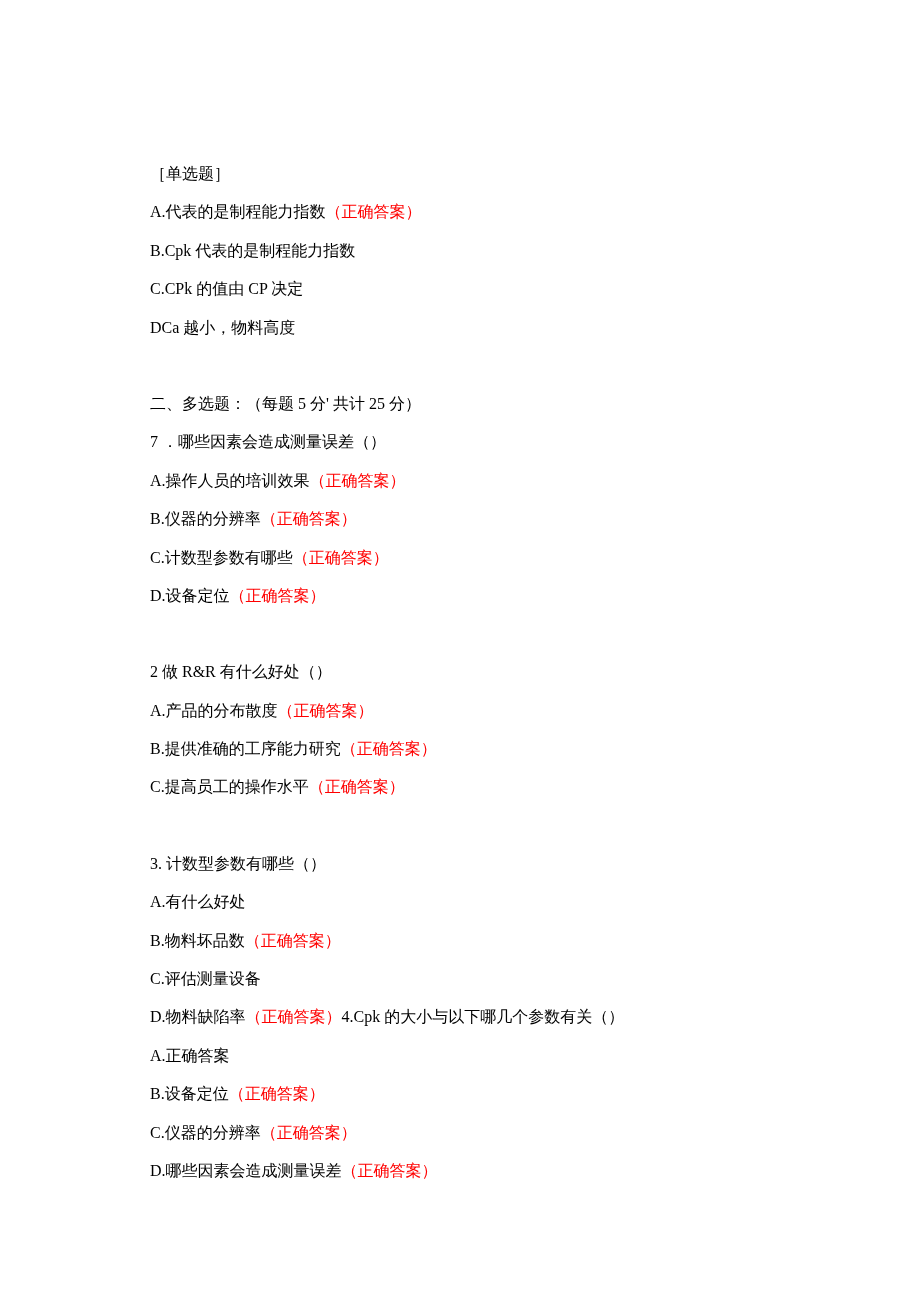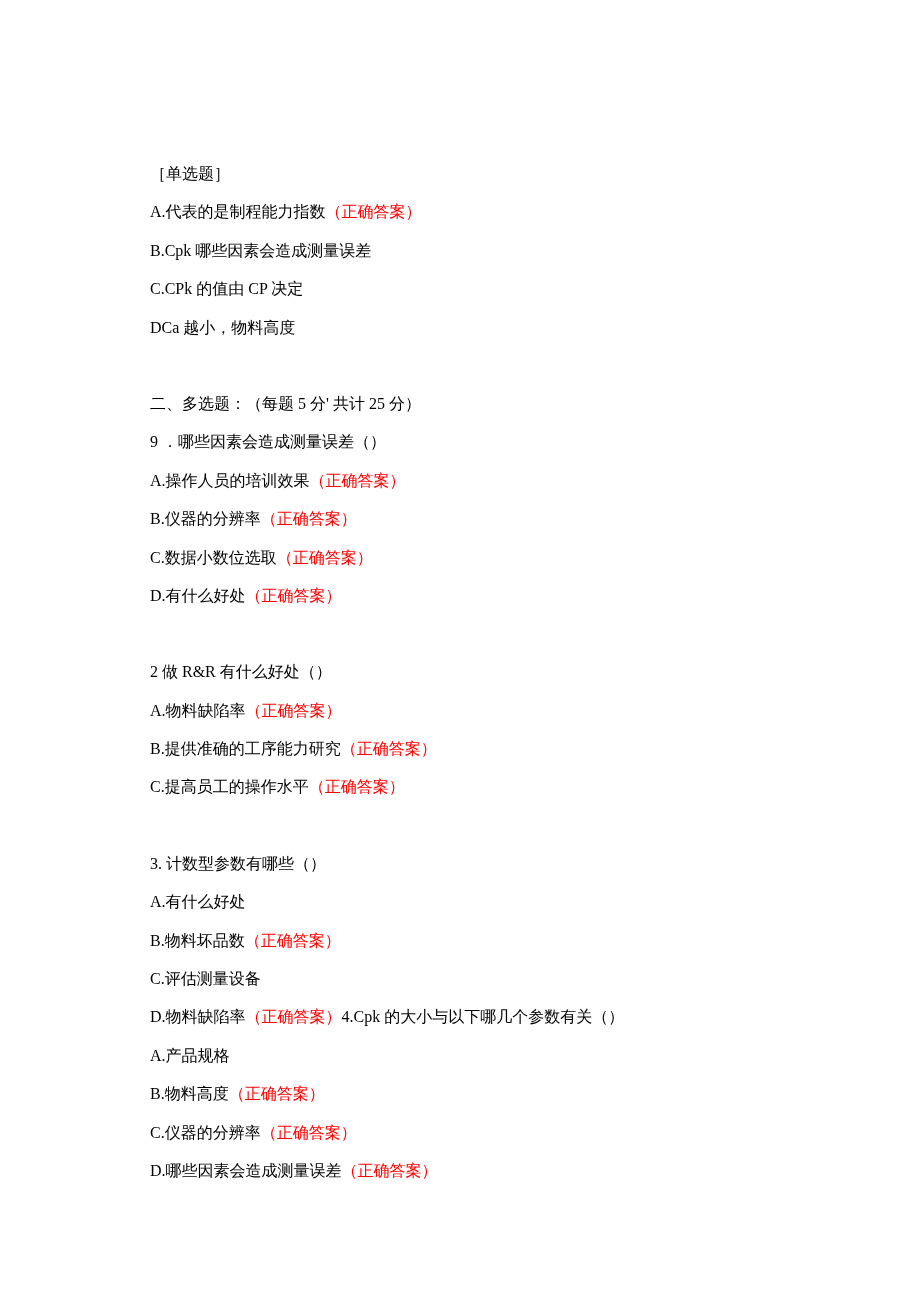--- a/index.html
+++ b/index.html
@@ -27,69 +27,69 @@
     }
   </style>
 </head>
 <body>
 
 <div class="line">［单选题］</div>
 
 <div class="line">
   <span>A.代表的是制程能力指数</span><span class="correct">（正确答案）</span>
 </div>
-<div class="line">B.Cpk 哪些因素会造成测量误差</div>
+<div class="line">B.Cpk 代表的是制程能力指数</div>
 <div class="line">C.CPk 的值由 CP 决定</div>
 <div class="line">DCa 越小，物料高度</div>
 
 <div class="gap"></div>
 
 <div class="line">二、多选题：（每题 5 分' 共计 25 分）</div>
 
-<div class="line">9 ．哪些因素会造成测量误差（）</div>
+<div class="line">7 ．哪些因素会造成测量误差（）</div>
 <div class="line">
   <span>A.操作人员的培训效果</span><span class="correct">（正确答案）</span>
 </div>
 <div class="line">
   <span>B.仪器的分辨率</span><span class="correct">（正确答案）</span>
 </div>
 <div class="line">
-  <span>C.数据小数位选取</span><span class="correct">（正确答案）</span>
+  <span>C.计数型参数有哪些</span><span class="correct">（正确答案）</span>
 </div>
 <div class="line">
-  <span>D.有什么好处</span><span class="correct">（正确答案）</span>
+  <span>D.设备定位</span><span class="correct">（正确答案）</span>
 </div>
 
 <div class="gap"></div>
 
 <div class="line">2 做 R&amp;R 有什么好处（）</div>
 <div class="line">
-  <span>A.物料缺陷率</span><span class="correct">（正确答案）</span>
+  <span>A.产品的分布散度</span><span class="correct">（正确答案）</span>
 </div>
 <div class="line">
   <span>B.提供准确的工序能力研究</span><span class="correct">（正确答案）</span>
 </div>
 <div class="line">
   <span>C.提高员工的操作水平</span><span class="correct">（正确答案）</span>
 </div>
 
 <div class="gap"></div>
 
 <div class="line">3. 计数型参数有哪些（）</div>
 <div class="line">A.有什么好处</div>
 <div class="line">
   <span>B.物料坏品数</span><span class="correct">（正确答案）</span>
 </div>
 <div class="line">C.评估测量设备</div>
 <div class="line">
   <span>D.物料缺陷率</span><span class="correct">（正确答案）</span><span>4.Cpk 的大小与以下哪几个参数有关（）</span>
 </div>
 
-<div class="line">A.产品规格</div>
+<div class="line">A.正确答案</div>
 <div class="line">
-  <span>B.物料高度</span><span class="correct">（正确答案）</span>
+  <span>B.设备定位</span><span class="correct">（正确答案）</span>
 </div>
 <div class="line">
   <span>C.仪器的分辨率</span><span class="correct">（正确答案）</span>
 </div>
 <div class="line">
   <span>D.哪些因素会造成测量误差</span><span class="correct">（正确答案）</span>
 </div>
 
 </body></html>

